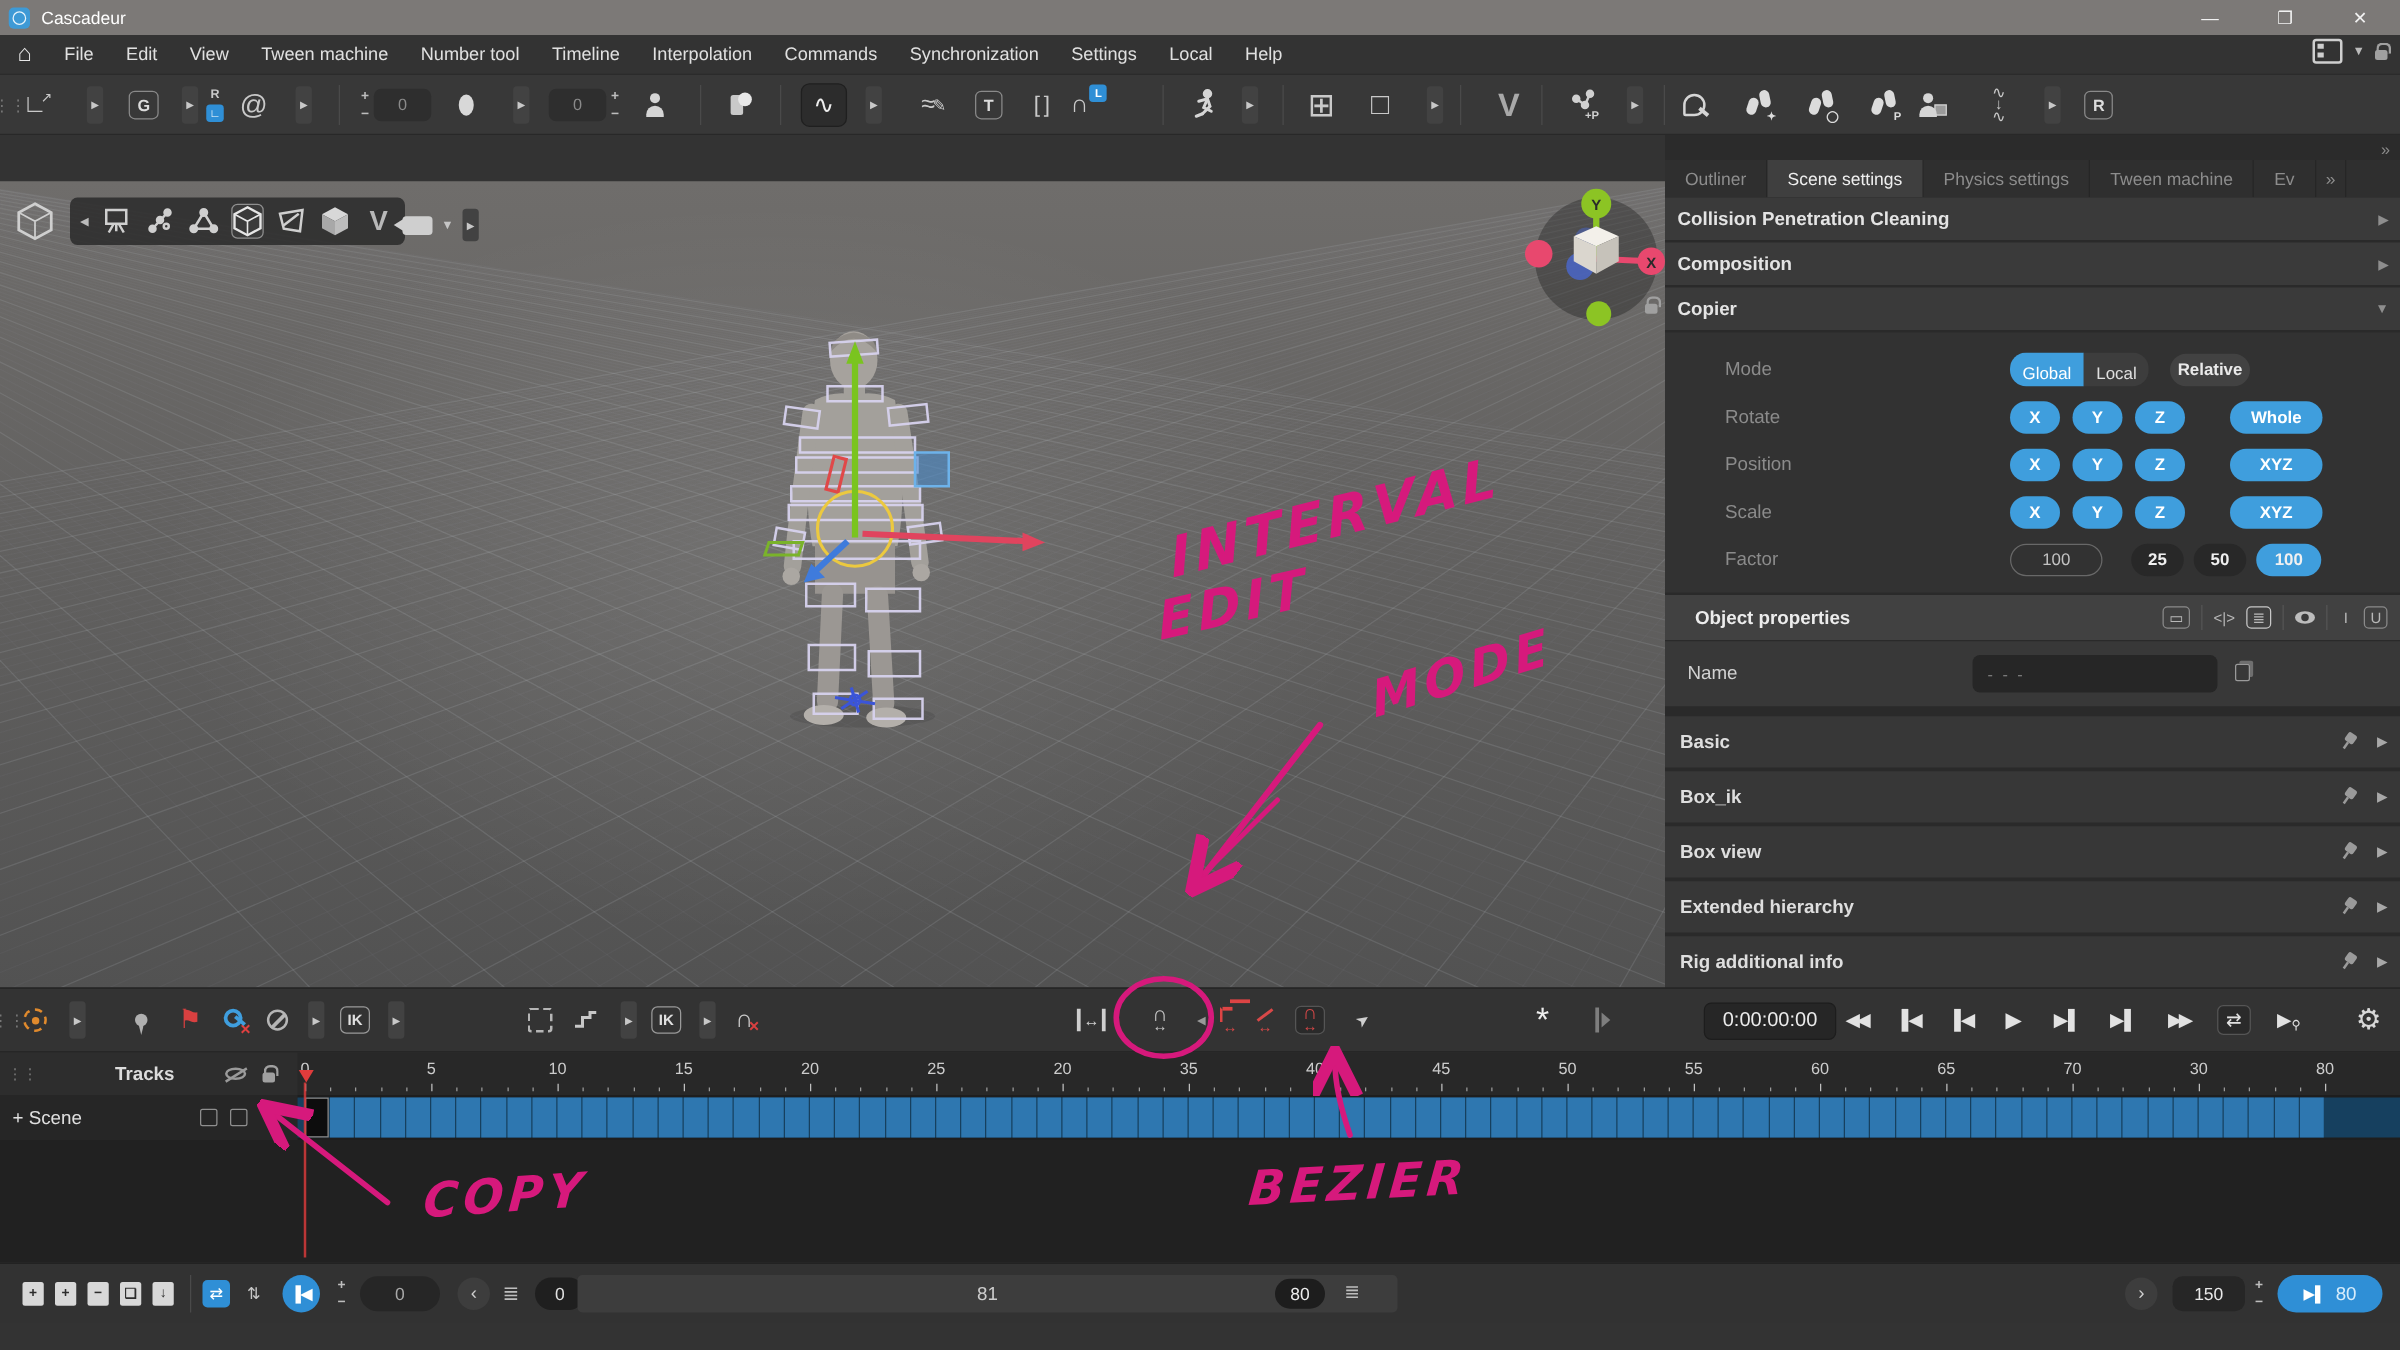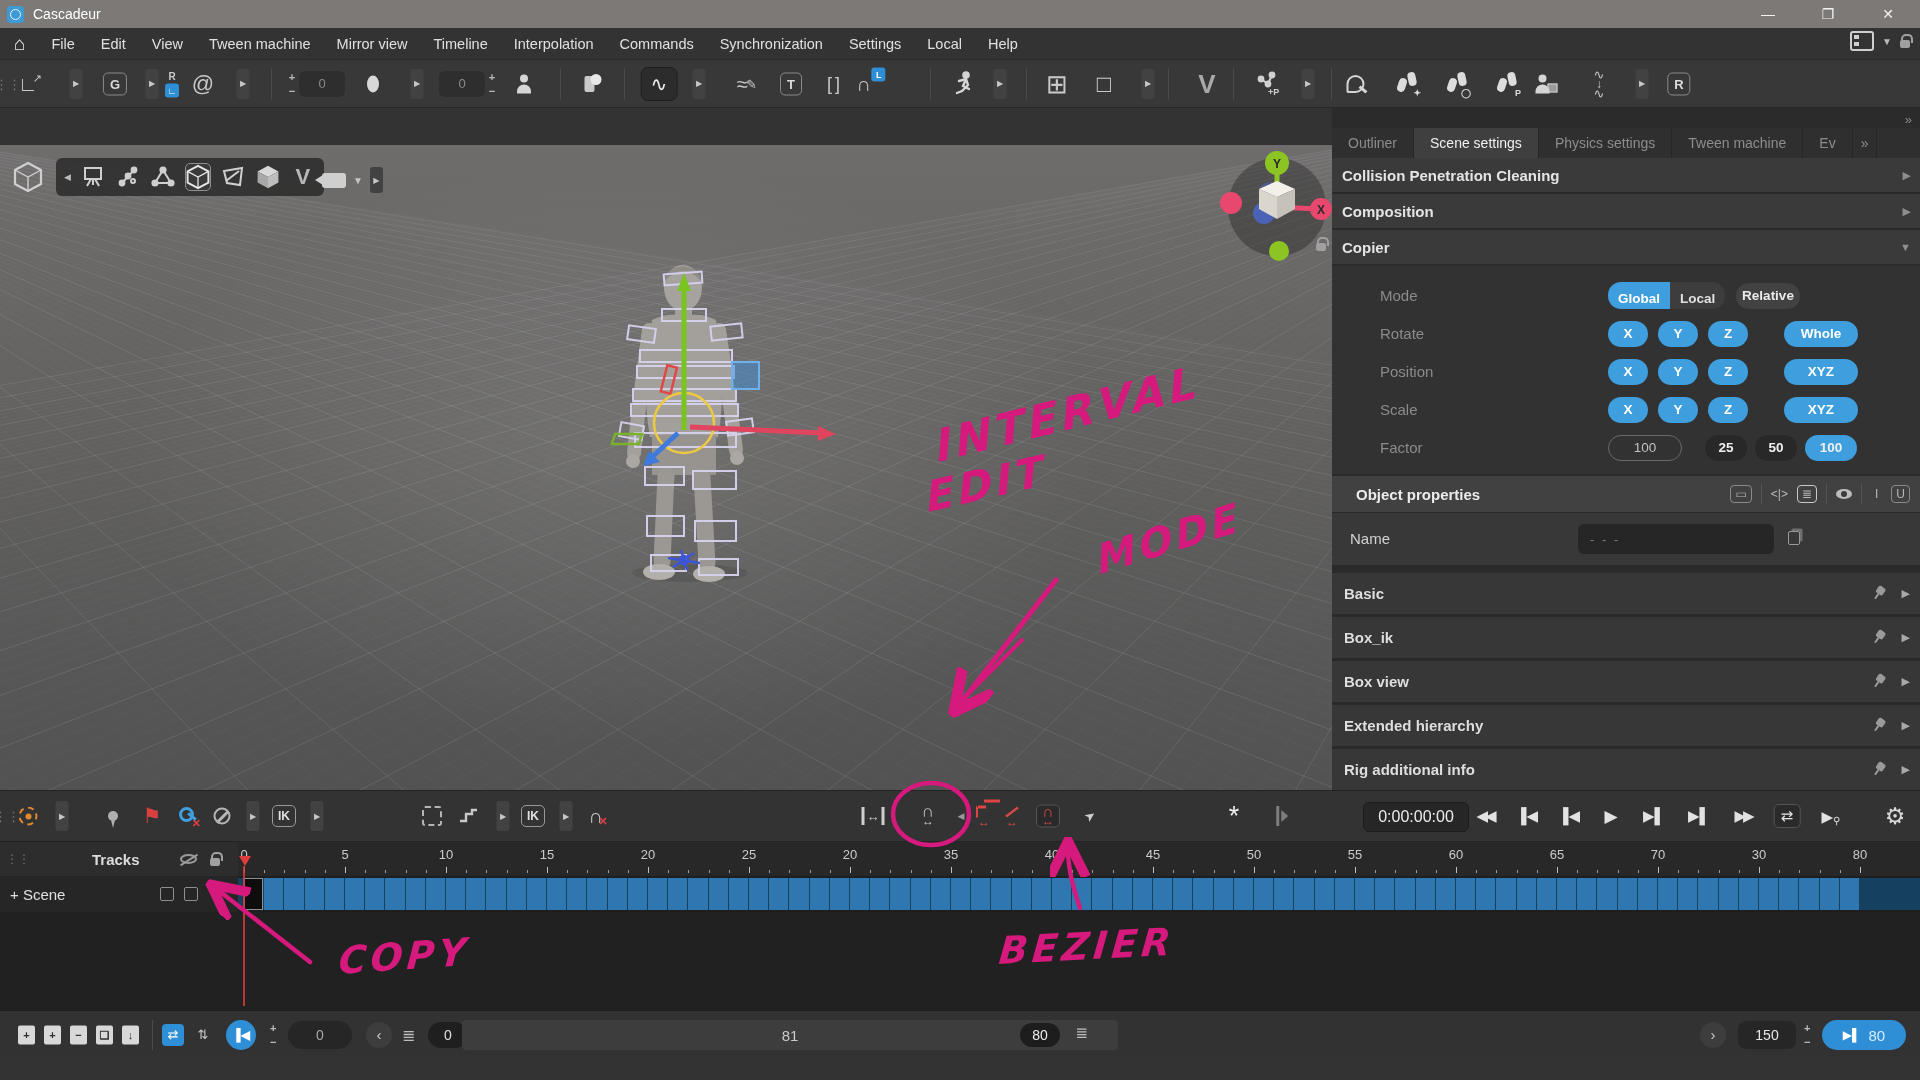--- a/index.html
+++ b/index.html
@@ -86,21 +86,21 @@
   .secbar{position:relative;height:34px;background:#3a3a3a;margin-bottom:2px;display:flex;align-items:center}
   .secbar .t{margin-left:10px;font-size:15px;font-weight:bold;color:#e4e4e4}
   .secbar .chev{position:absolute;right:9px;color:#8e8e8e;font-size:11px}
   #copier-body{position:relative;height:208px;background:#323232;margin-bottom:2px}
   .crow{position:absolute;left:0;width:100%;height:27px;display:flex;align-items:center}
   .crow .lab{position:absolute;left:48px;font-size:15px;color:#8b8b8b}
   .pillb{height:26px;border-radius:13px;display:flex;align-items:center;justify-content:center;font-size:13.5px;font-weight:bold}
   .pb-blue{background:#3f9edd;color:#fff}
   .pb-dark{background:#424242;color:#eaeaea}
   .seg{position:absolute;display:flex;height:27px;border-radius:13px;overflow:hidden}
-  .seg .s{display:flex;align-items:center;justify-content:center;font-size:13.5px;font-weight:bold;padding:16px 10px}
+  .seg .s{display:flex;align-items:center;justify-content:center;font-size:13.5px;font-weight:normal;padding:16px 10px}
   .seg .on{background:#3f9edd;color:#fff}
   .seg .off{background:#3d3d3d;color:#e0e0e0}
   .ax{position:absolute;width:40px}
   .wide{position:absolute;width:74px}
   .finput{position:absolute;width:74px;height:26px;border:1px solid #686868;border-radius:13px;color:#c2c2c2;font-size:13.5px;display:flex;align-items:center;justify-content:center;background:transparent}
   .fpre{position:absolute;height:26px;border-radius:13px;background:#282828;color:#f0f0f0;font-weight:bold;font-size:13.5px;display:flex;align-items:center;justify-content:center}
   #objprop-head{position:relative;height:36px;background:#414141;margin-bottom:1px;display:flex;align-items:center}
   #objprop-head .t{margin-left:24px;font-size:15px;font-weight:bold;color:#ececec}
   #oph-icons{position:absolute;right:10px;display:flex;align-items:center;gap:9px;color:#b8b8b8}
   .ophbox{border:1px solid #8a8a8a;border-radius:4px;padding:1px 4px;font-size:12px}
@@ -176,21 +176,21 @@
     <div class="winbtn" style="left:1805px">❐</div>
     <div class="winbtn" style="left:1865px">✕</div>
   </div>
 
   <div id="menubar">
     <span id="home-icon">⌂</span>
     <span class="menu-item">File</span>
     <span class="menu-item">Edit</span>
     <span class="menu-item">View</span>
     <span class="menu-item">Tween machine</span>
-    <span class="menu-item">Mirror view</span>
+    <span class="menu-item">Number tool</span>
     <span class="menu-item">Timeline</span>
     <span class="menu-item">Interpolation</span>
     <span class="menu-item">Commands</span>
     <span class="menu-item">Synchronization</span>
     <span class="menu-item">Settings</span>
     <span class="menu-item">Local</span>
     <span class="menu-item">Help</span>
     <div id="menubar-right">
       <span class="panelbox"></span>
       <span style="color:#bbb;font-size:10px">▼</span>

